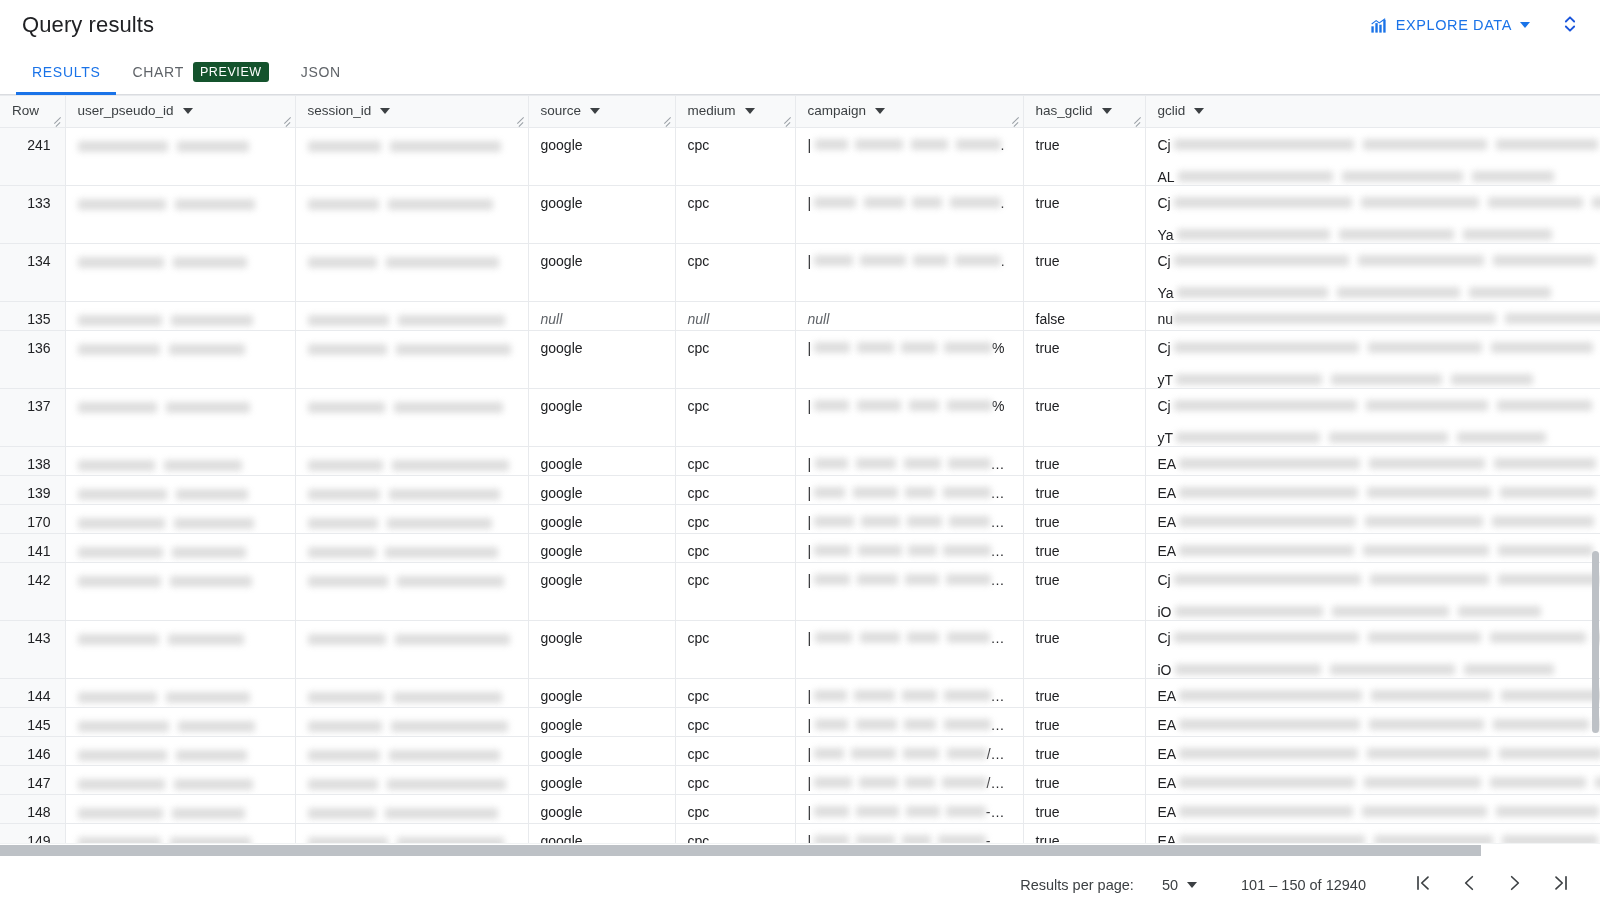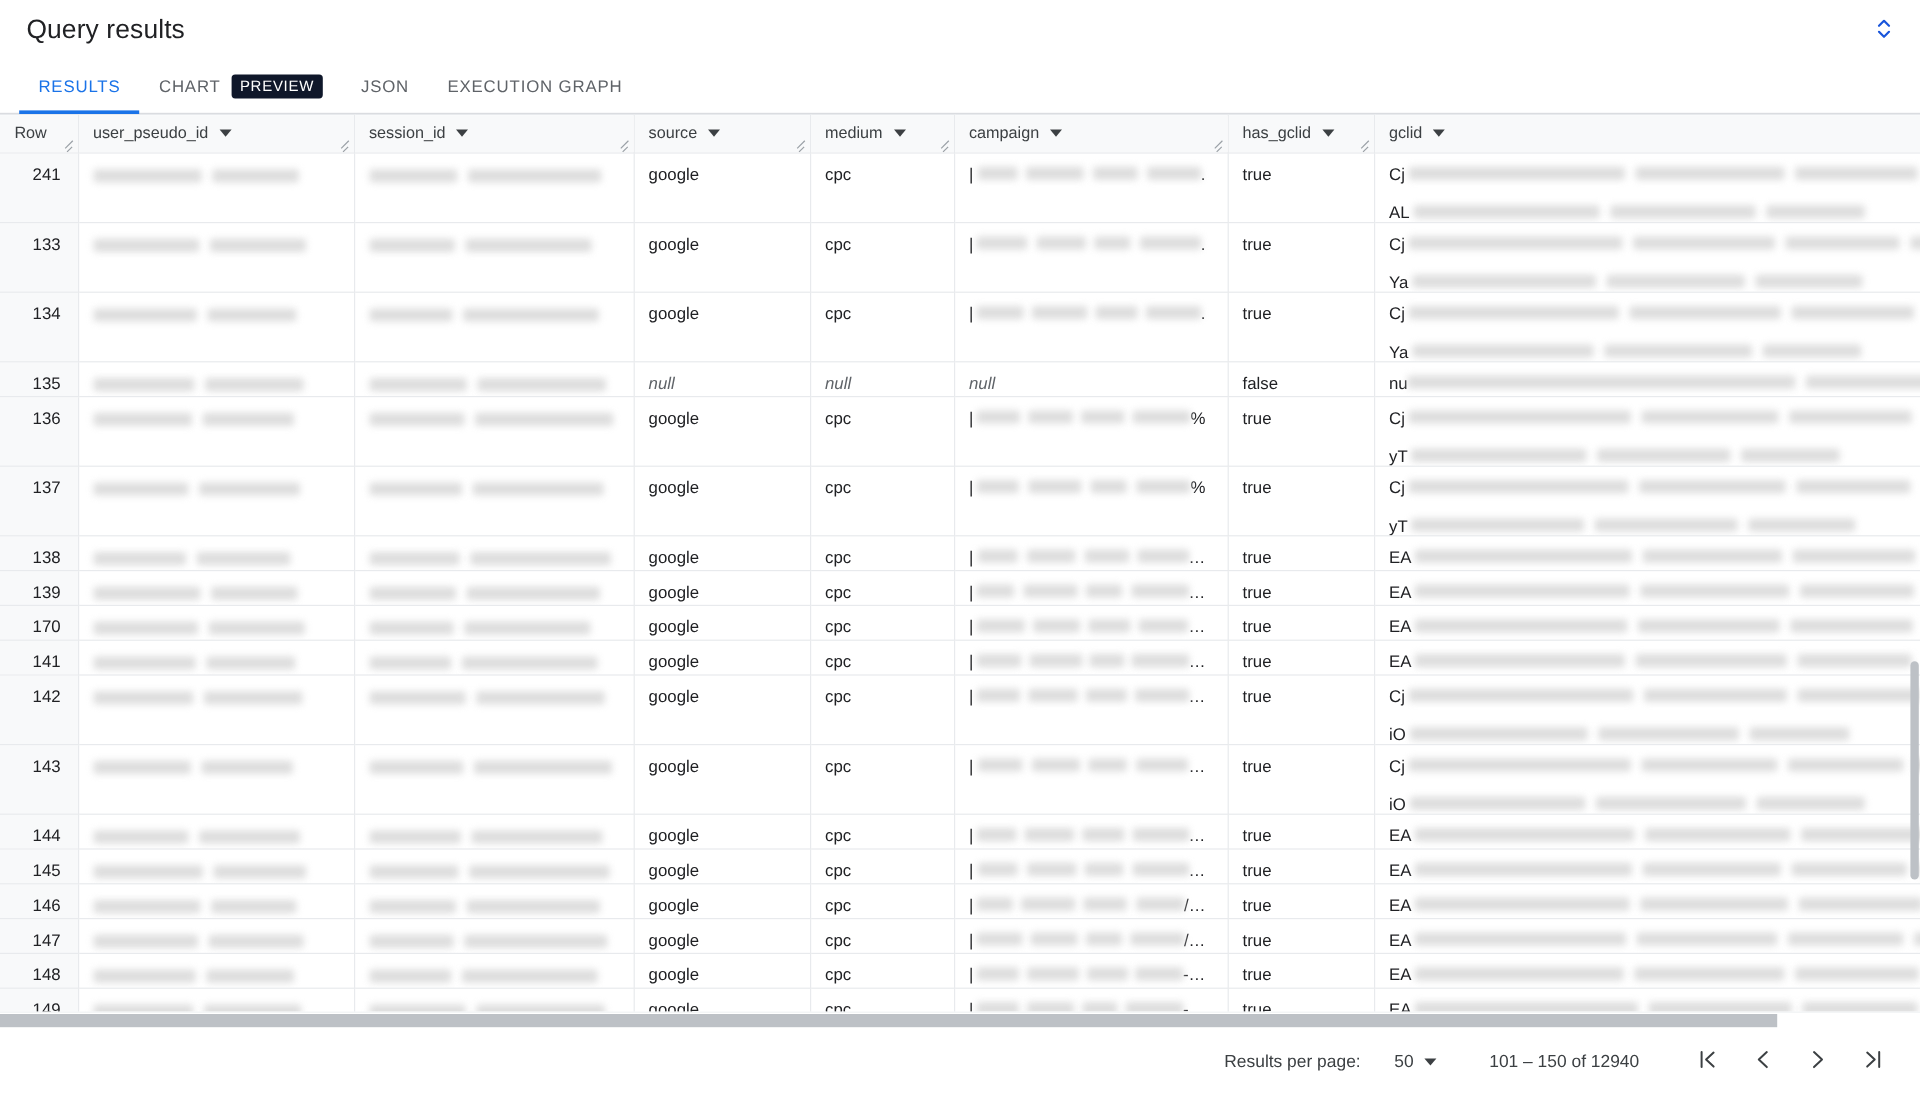--- a/index.html
+++ b/index.html
@@ -88,21 +88,21 @@
   .tab.active { color: #1a73e8; }
   .tab.active::after {
     content: "";
     position: absolute;
     left: 0; right: 0; bottom: -1px;
     height: 3px;
     background: #1a73e8;
   }
   .badge {
     display: inline-block;
-    background: #0f172a;
+    background: #14532d;
     color: #fff;
     font-size: 12.5px;
     font-weight: 500;
     letter-spacing: .6px;
     padding: 3px 7px 3px 7px;
     border-radius: 3px;
     line-height: 1.15;
   }
 
   
@@ -275,20 +275,33 @@
 </style>
 </head>
 <body>
 
 <div class="topbar">
   <div class="page-title">Query results</div>
 
   <div class="topbar-actions">
 
 
+    <button class="tb-btn">
+      <span>
+        <svg width="19" height="19" viewBox="0 0 24 24" fill="#1a73e8">
+          <rect x="3" y="13" width="3" height="8"></rect>
+          <rect x="8" y="9" width="3" height="12"></rect>
+          <rect x="13" y="11" width="3" height="10"></rect>
+          <rect x="18" y="5" width="3" height="16"></rect>
+          <path d="M3 9.5L9 5l4 3 7-5.2.9 1.3L13 9.6 9 6.7 3.8 10.6z"></path>
+        </svg>
+      </span>
+      <span>EXPLORE DATA</span>
+      <span class="caret-down"></span>
+    </button>
 
     <button class="expand-btn">
       <span>
         <svg width="20" height="20" viewBox="0 0 24 24" fill="none" stroke="#1a56db" stroke-width="2.2" stroke-linecap="round" stroke-linejoin="round">
           <polyline points="7 9 12 4 17 9"></polyline>
           <polyline points="7 15 12 20 17 15"></polyline>
         </svg>
       </span>
     </button>
   </div>
@@ -297,23 +310,20 @@
 <div class="tabs">
   <button class="tab active">
     <span>RESULTS</span>
   </button>
   <button class="tab">
     <span>CHART</span>
     <span class="badge">PREVIEW</span>
   </button>
   <button class="tab">
     <span>JSON</span>
-  </button>
-  <button class="tab">
-    <span>EXECUTION GRAPH</span>
   </button>
 </div>
 
 <div class="table-wrap">
   <table class="grid">
     <thead>
       <tr>
         <th class="col-row">
           <div class="hdr">
               <span>Row</span>

